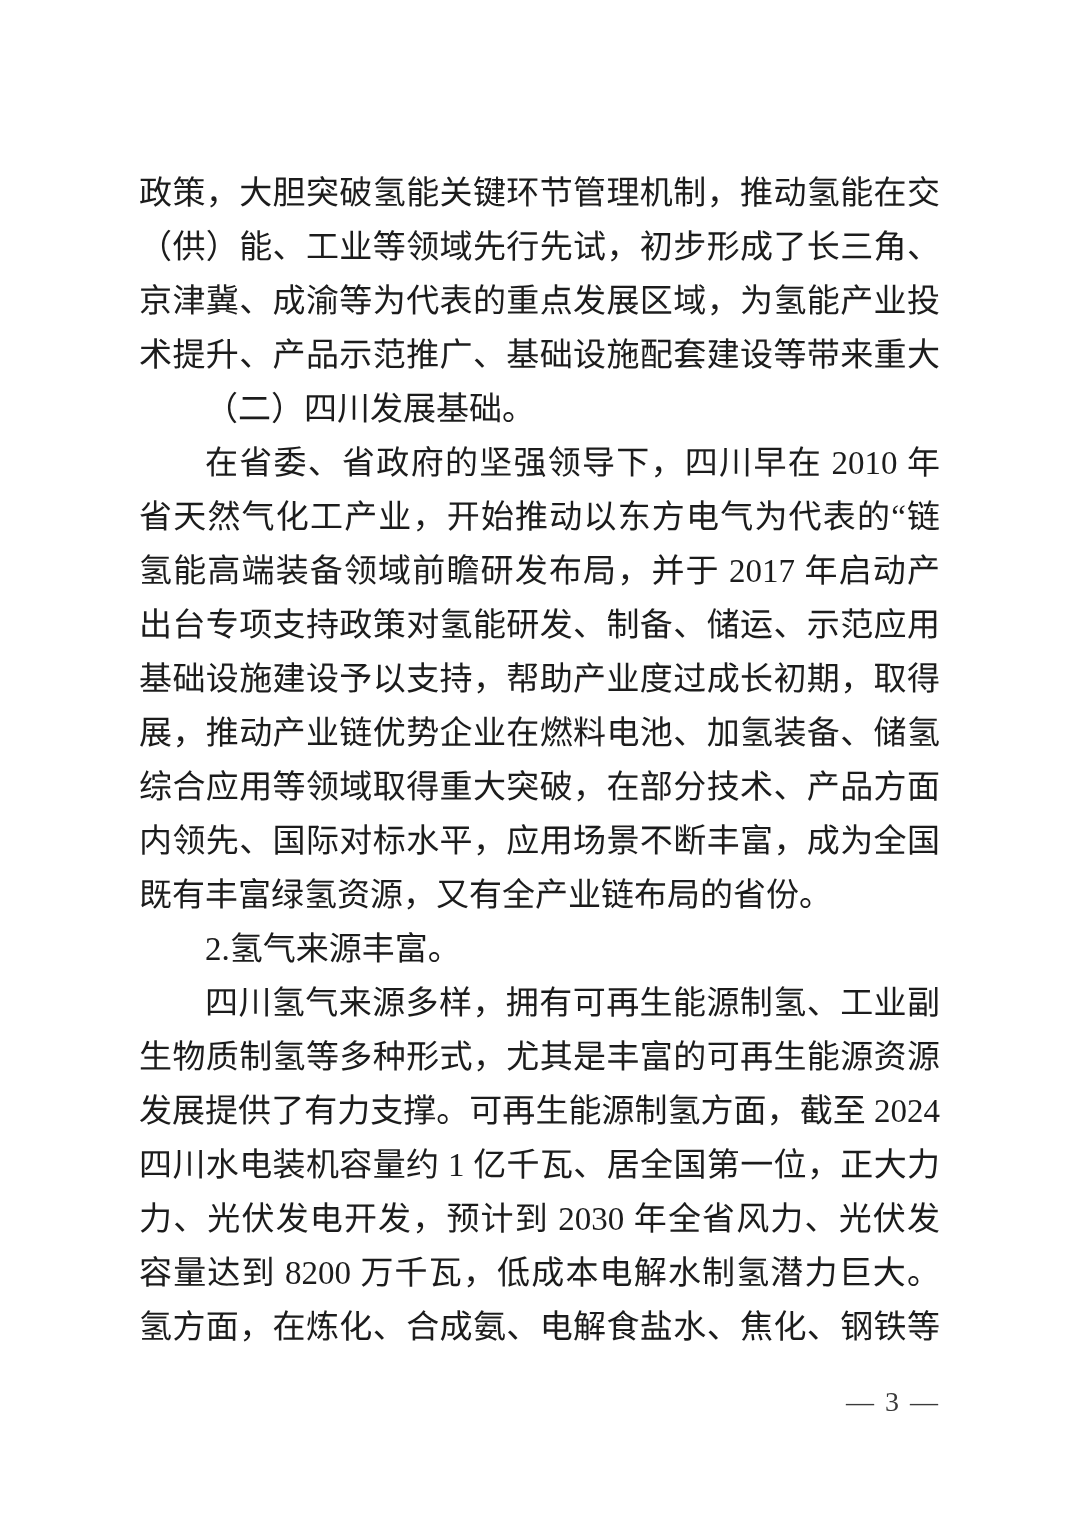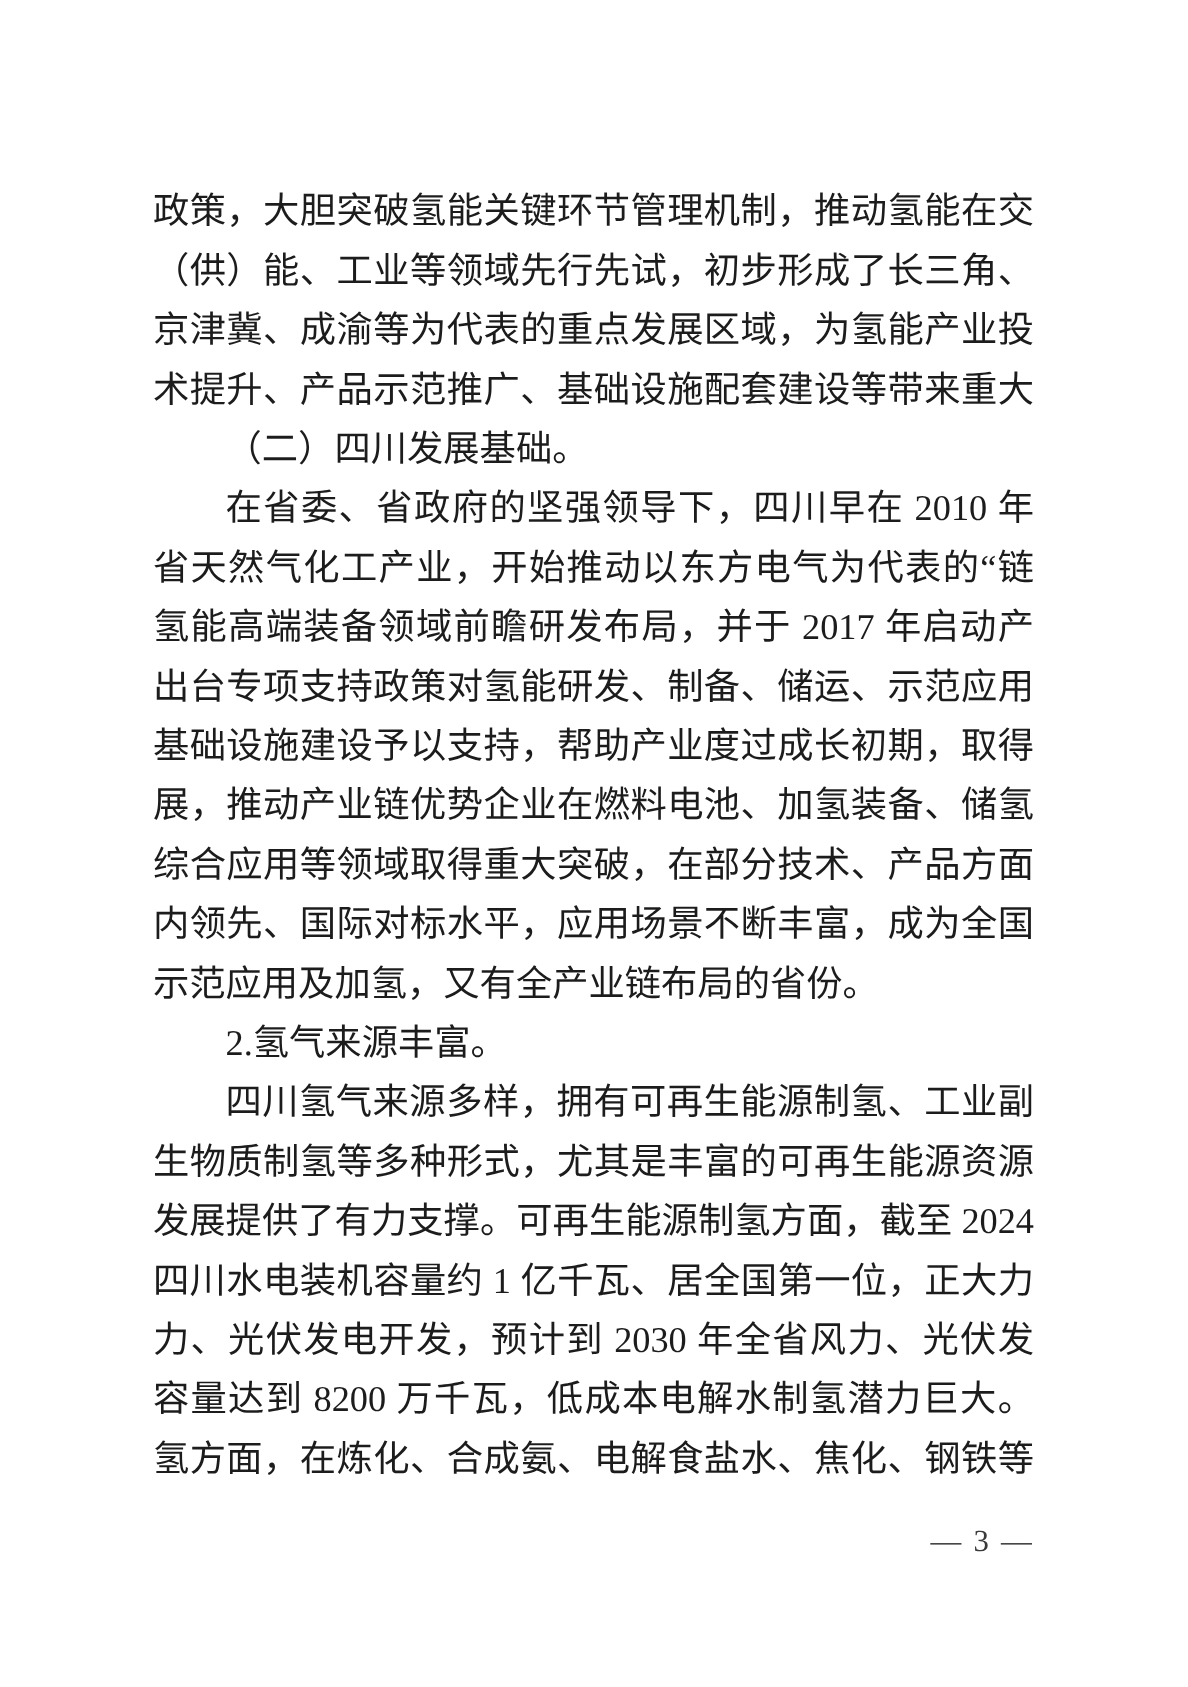--- a/index.html
+++ b/index.html
@@ -71,21 +71,21 @@
       <div class="line">术提升、产品示范推广、基础设施配套建设等带来重大机遇。</div>
       <div class="line heading indent">（二）四川发展基础。</div>
       <div class="line indent fill">在省委、省政府的坚强领导下，四川早在 2010 年就基于全</div>
       <div class="line fill">省天然气化工产业，开始推动以东方电气为代表的“链主”企业在</div>
       <div class="line fill">氢能高端装备领域前瞻研发布局，并于 2017 年启动产业化发展，</div>
       <div class="line fill">出台专项支持政策对氢能研发、制备、储运、示范应用及加氢</div>
       <div class="line fill">基础设施建设予以支持，帮助产业度过成长初期，取得长足进</div>
       <div class="line fill">展，推动产业链优势企业在燃料电池、加氢装备、储氢及氢能</div>
       <div class="line fill">综合应用等领域取得重大突破，在部分技术、产品方面达到国</div>
       <div class="line fill">内领先、国际对标水平，应用场景不断丰富，成为全国极个别</div>
-      <div class="line">示范应用及加氢，又有全产业链布局的省份。</div>
+      <div class="line">既有丰富绿氢资源，又有全产业链布局的省份。</div>
       <div class="line heading indent">2.氢气来源丰富。</div>
       <div class="line indent fill">四川氢气来源多样，拥有可再生能源制氢、工业副产氢和</div>
       <div class="line fill">生物质制氢等多种形式，尤其是丰富的可再生能源资源为绿氢</div>
       <div class="line fill">发展提供了有力支撑。可再生能源制氢方面，截至 2024 年底，</div>
       <div class="line fill">四川水电装机容量约 1 亿千瓦、居全国第一位，正大力推进风</div>
       <div class="line fill">力、光伏发电开发，预计到 2030 年全省风力、光伏发电总装机</div>
       <div class="line fill">容量达到 8200 万千瓦，低成本电解水制氢潜力巨大。工业副产</div>
       <div class="line fill">氢方面，在炼化、合成氨、电解食盐水、焦化、钢铁等领域有</div>
     </main>
   <footer class="page-footer">

